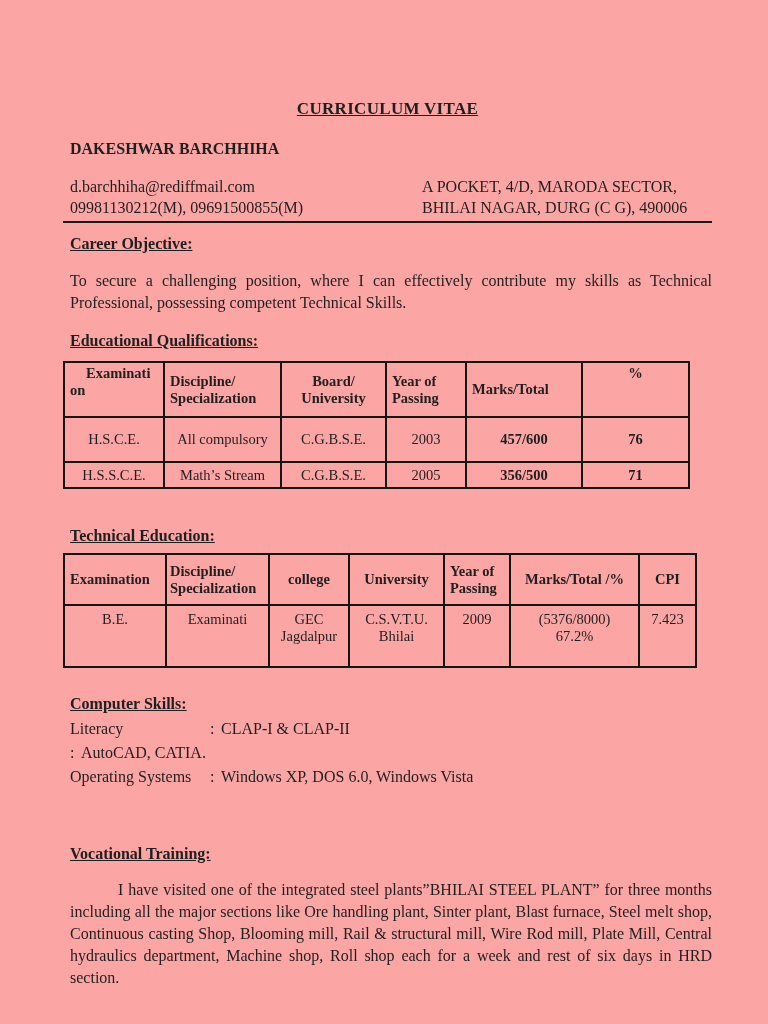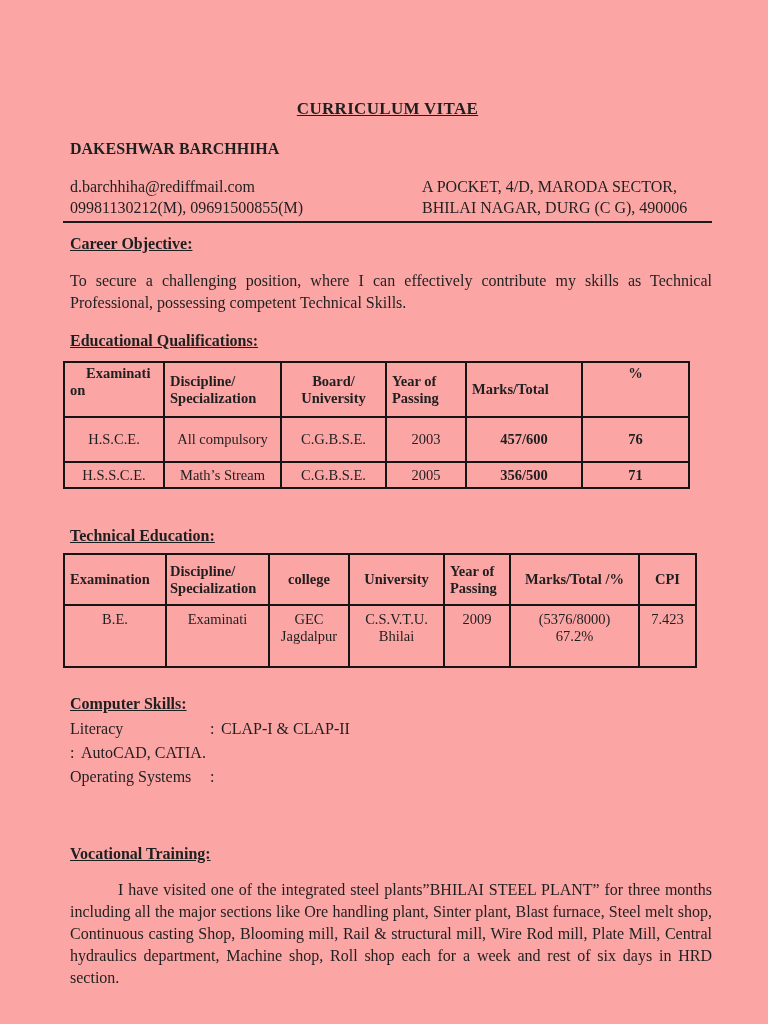--- a/index.html
+++ b/index.html
@@ -217,19 +217,20 @@
       <span class="skill-sep">:</span>
       <span class="skill-value">CLAP-I &amp; CLAP-II</span>
     </div>
     <div class="skill-row">
       <span class="skill-sep">:</span>
       <span class="skill-value">AutoCAD, CATIA.</span>
     </div>
     <div class="skill-row">
       <span class="skill-label">Operating Systems</span>
       <span class="skill-sep">:</span>
+      <span class="skill-value">Windows XP, DOS 6.0, Windows Vista</span>
     </div>
   </div>
 
   <div class="sec-heading tx" id="voc-heading">Vocational Training:</div>
   <p class="para tx" id="voc-para">I have visited one of the integrated steel plants”BHILAI STEEL PLANT” for three months including all the major sections like Ore handling plant, Sinter plant, Blast furnace, Steel melt shop, Continuous casting Shop, Blooming mill, Rail &amp; structural mill, Wire Rod mill, Plate Mill, Central hydraulics department, Machine shop, Roll shop each for a week and rest of six days in HRD section.</p>
 
 </div>
 
 </body></html>

